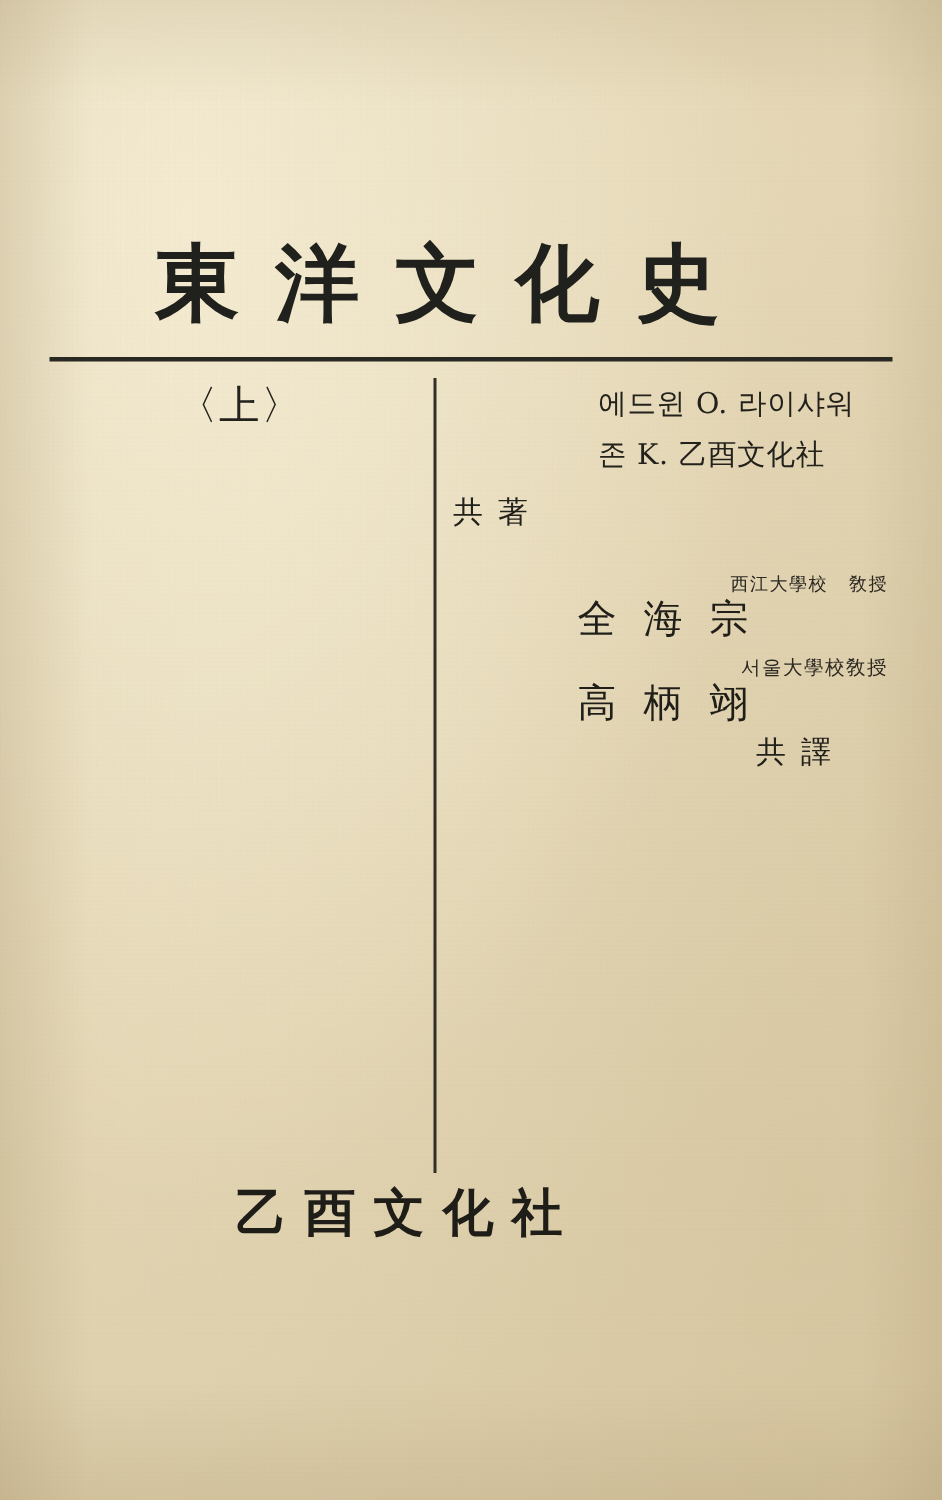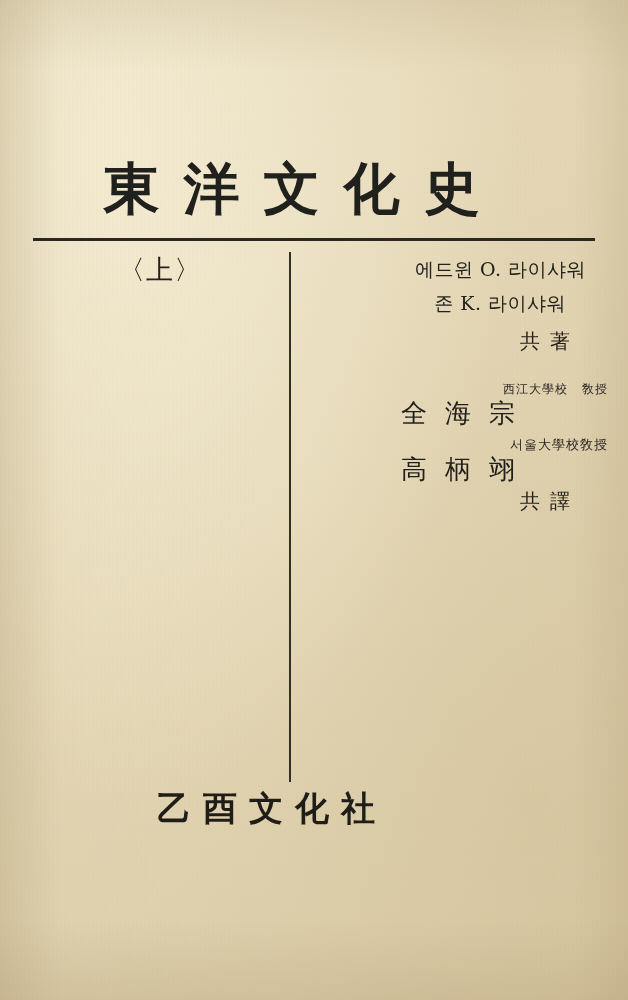--- a/index.html
+++ b/index.html
@@ -85,40 +85,39 @@
     width: 240px;
     text-align: center;
     font-family: "DejaVu Serif", serif;
     font-size: 27px;
     color: #23211c;
     letter-spacing: 1px;
   }
 
   .right-col {
     position: absolute;
-    left: 308px;
+    left: 292px;
     top: 252px;
     width: 300px;
     color: #23211c;
   }
 
   .author-line {
     text-align: right;
     padding-right: 22px;
     font-size: 19px;
     line-height: 34px;
     font-family: "DejaVu Serif", serif;
     letter-spacing: 0.5px;
     white-space: nowrap;
   }
   .author-line.second {
     padding-right: 42px;
   }
   .byline-mark {
-    text-align: right;
     padding-right: 28px;
     font-size: 20px;
     letter-spacing: 10px;
     text-indent: 10px;
     margin-top: 8px;
   }
 
   .translators {
     margin-top: 26px;
   }
@@ -183,21 +182,21 @@
   <div class="title-main">東洋文化史</div>
 
   <div class="rule"></div>
   <div class="vrule"></div>
 
   <div class="volume">〈上〉</div>
 
   <div class="right-col">
 
     <div class="author-line">에드윈 O. 라이샤워</div>
-    <div class="author-line second">존 K. 라이샤워</div>
+    <div class="author-line second">존 K. 乙酉文化社</div>
     <div class="byline-mark">共著</div>
 
     <div class="translators">
       <div class="affil">
         <span>西江大學校</span><span class="sep"></span><span>敎授</span>
       </div>
       <div class="tname">全海宗</div>
 
       <div class="affil-2">
         <span>서울大學校</span><span class="sep"></span><span>敎授</span>

